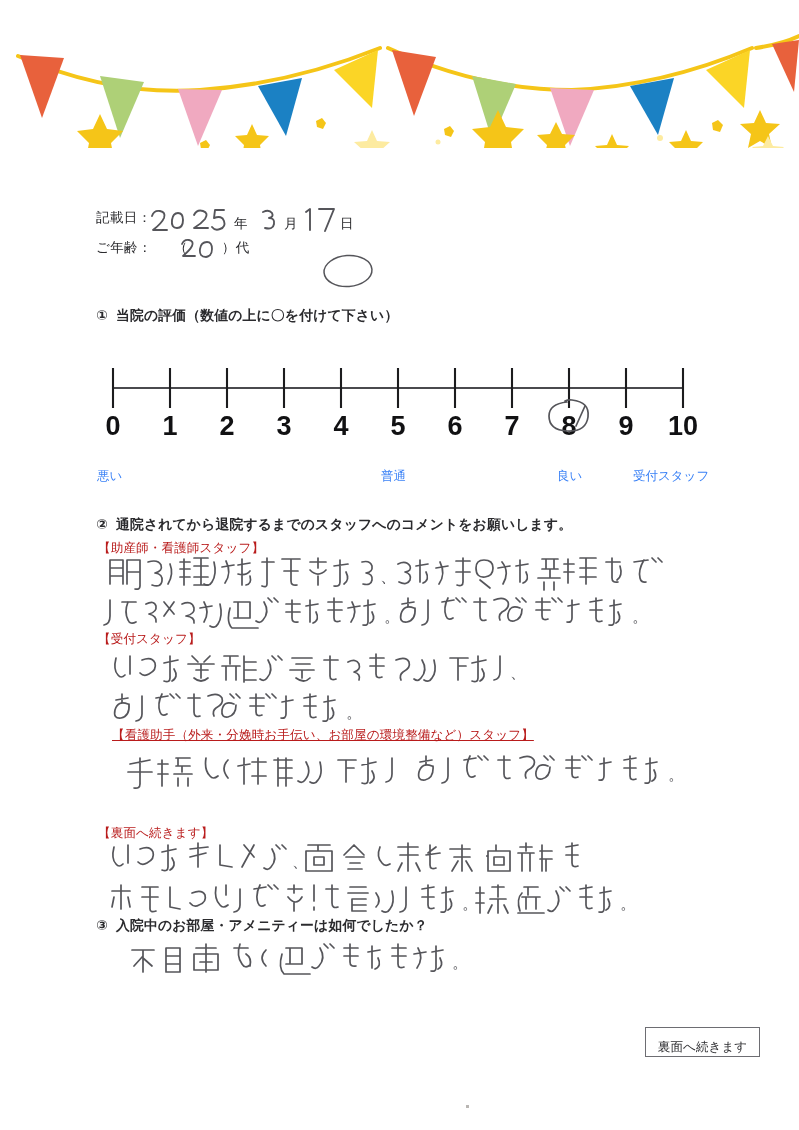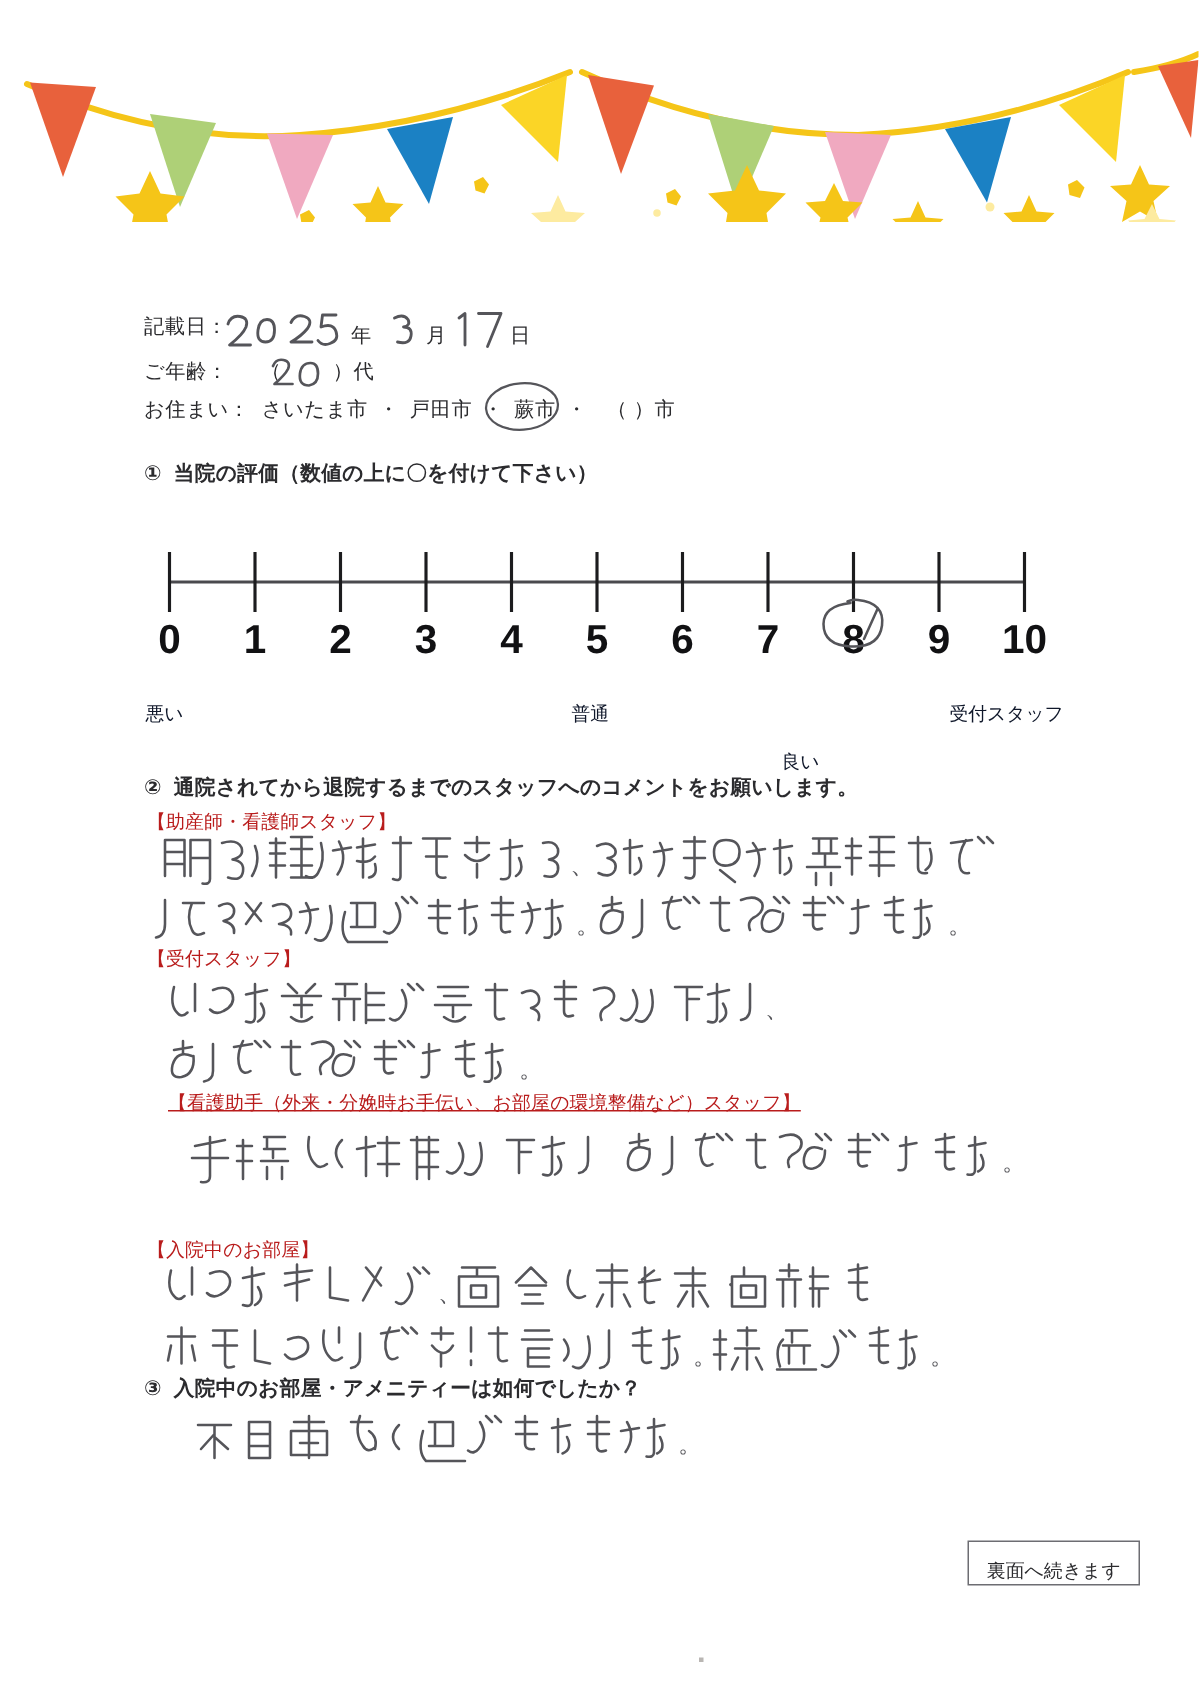--- a/index.html
+++ b/index.html
@@ -29,24 +29,24 @@
   #hdr-addr{left:96px;top:264px;}
 
   
   .hw{position:absolute;color:#55555a;font-family:"DejaVu Sans",sans-serif;}
   .hw svg{display:block;overflow:visible;}
 
   
   #q1{left:96px;top:307px;}
   .scale{position:absolute;left:0;top:350px;width:799px;height:150px;}
   .scale svg{display:block;}
-  .slabel{position:absolute;font-size:12.5px;color:#0f172a;}
+  .slabel{position:absolute;font-size:12.5px;color:#3b82f6;}
   #sl-bad{left:97px;top:468px;}
   #sl-mid{left:381px;top:468px;}
-  #sl-good{left:521px;top:468px;margin-top:32px;}
+  #sl-good{left:557px;top:468px;}
   #sl-best{left:633px;top:468px;}
 
   
   #q2{left:96px;top:516px;}
   .brk{font-size:12.6px;color:#b91c1c;letter-spacing:.1px;}
   #brk-nurse{position:absolute;left:98px;top:540px;}
   #brk-recep{position:absolute;left:98px;top:631px;}
   #brk-aide{position:absolute;left:112px;top:727px;text-decoration:underline;}
   #brk-clean{position:absolute;left:98px;top:825px;}
 
@@ -138,23 +138,20 @@
   <div class="ptext f13" id="hdr-age">
     <span>ご年齢：</span><span style="margin-left:22px;">（</span><span style="margin-left:34px;">）代</span>
   </div>
   <div class="hw" style="left:178px;top:236px;">
     <svg width="46" height="26" viewBox="0 0 46 26" xmlns="http://www.w3.org/2000/svg" fill="none" stroke="#55555a" stroke-width="1.8" stroke-linecap="round" stroke-linejoin="round">
       <path d="M4,8 q2,-5 7,-4 q5,1 3,6 q-2,4 -9,10 l12,0"></path>
       <path d="M29,6 q-6,0 -7,7 q-1,8 6,8 q6,-1 6,-8 q0,-7 -5,-7 z"></path>
     </svg>
   </div>
 
-  <div class="ptext f13" id="hdr-addr">
-    <span>お住まい：</span><span style="margin-left:8px;">さいたま市</span><span style="margin:0 7px;">・</span><span>戸田市</span><span style="margin:0 7px;">・</span><span>蕨市</span><span style="margin:0 7px;">・</span><span style="margin-left:6px;">（        ）市</span>
-  </div>
 
   <div class="hw" style="left:321px;top:254px;">
     <svg width="56" height="34" viewBox="0 0 56 34" xmlns="http://www.w3.org/2000/svg" fill="none" stroke="#55555a" stroke-width="1.5" stroke-linecap="round">
       <ellipse cx="27" cy="17" rx="24" ry="15.5" transform="rotate(-4 27 17)"></ellipse>
     </svg>
   </div>
 
   <div class="ptext f14b" id="q1">
     <span>①</span><span style="margin-left:8px;">当院の評価（数値の上に〇を付けて下さい）</span>
   </div>
@@ -345,21 +342,21 @@
         <path d="M132,10 q-10,-4 -12,6 q-1,8 6,7 q8,-2 8,-12 M128,0 l4,4 M134,0 l4,4"></path>
         <path d="M150,4 l14,0 M156,0 l0,18 q0,5 6,3 M150,12 l14,0 M166,0 l4,4 M172,0 l4,4"></path>
         <path d="M188,2 l0,18 q0,5 -5,4 M184,8 l11,-2"></path>
         <path d="M208,4 l12,-2 M214,0 l0,20 q0,5 6,3 M208,12 l12,0"></path>
         <path d="M234,2 l0,22 q0,4 -5,3 M230,8 l11,-2 M238,14 q4,8 -2,11"></path>
         <text x="252" y="24" stroke="none" fill="#55555a" font-size="16">。</text>
       </g>
     </svg>
   </div>
 
-  <div class="ptext brk" id="brk-clean">【入院中のお部屋】</div>
+  <div class="ptext brk" id="brk-clean">【裏面へ続きます】</div>
   <div class="hw" style="left:110px;top:843px;">
     <svg width="620" height="76" viewBox="0 0 620 76" xmlns="http://www.w3.org/2000/svg" fill="none" stroke="#55555a" stroke-width="1.7" stroke-linecap="round" stroke-linejoin="round">
 
       <g>
         <path d="M4,4 q-3,12 2,17 q3,4 7,0 M18,2 l0,18"></path>
         <path d="M30,6 q10,-4 13,3 q2,7 -6,11 q-5,3 -9,-1"></path>
         <path d="M58,2 l0,22 q0,5 -6,3 M52,9 l14,-3 M62,15 q5,8 -2,12"></path>
         <path d="M80,6 l18,-2 M88,0 l0,24 M80,14 l16,-4"></path>
         <path d="M110,2 l0,20 l12,2"></path>
         <path d="M134,2 l10,12 M144,2 l-12,22"></path>

